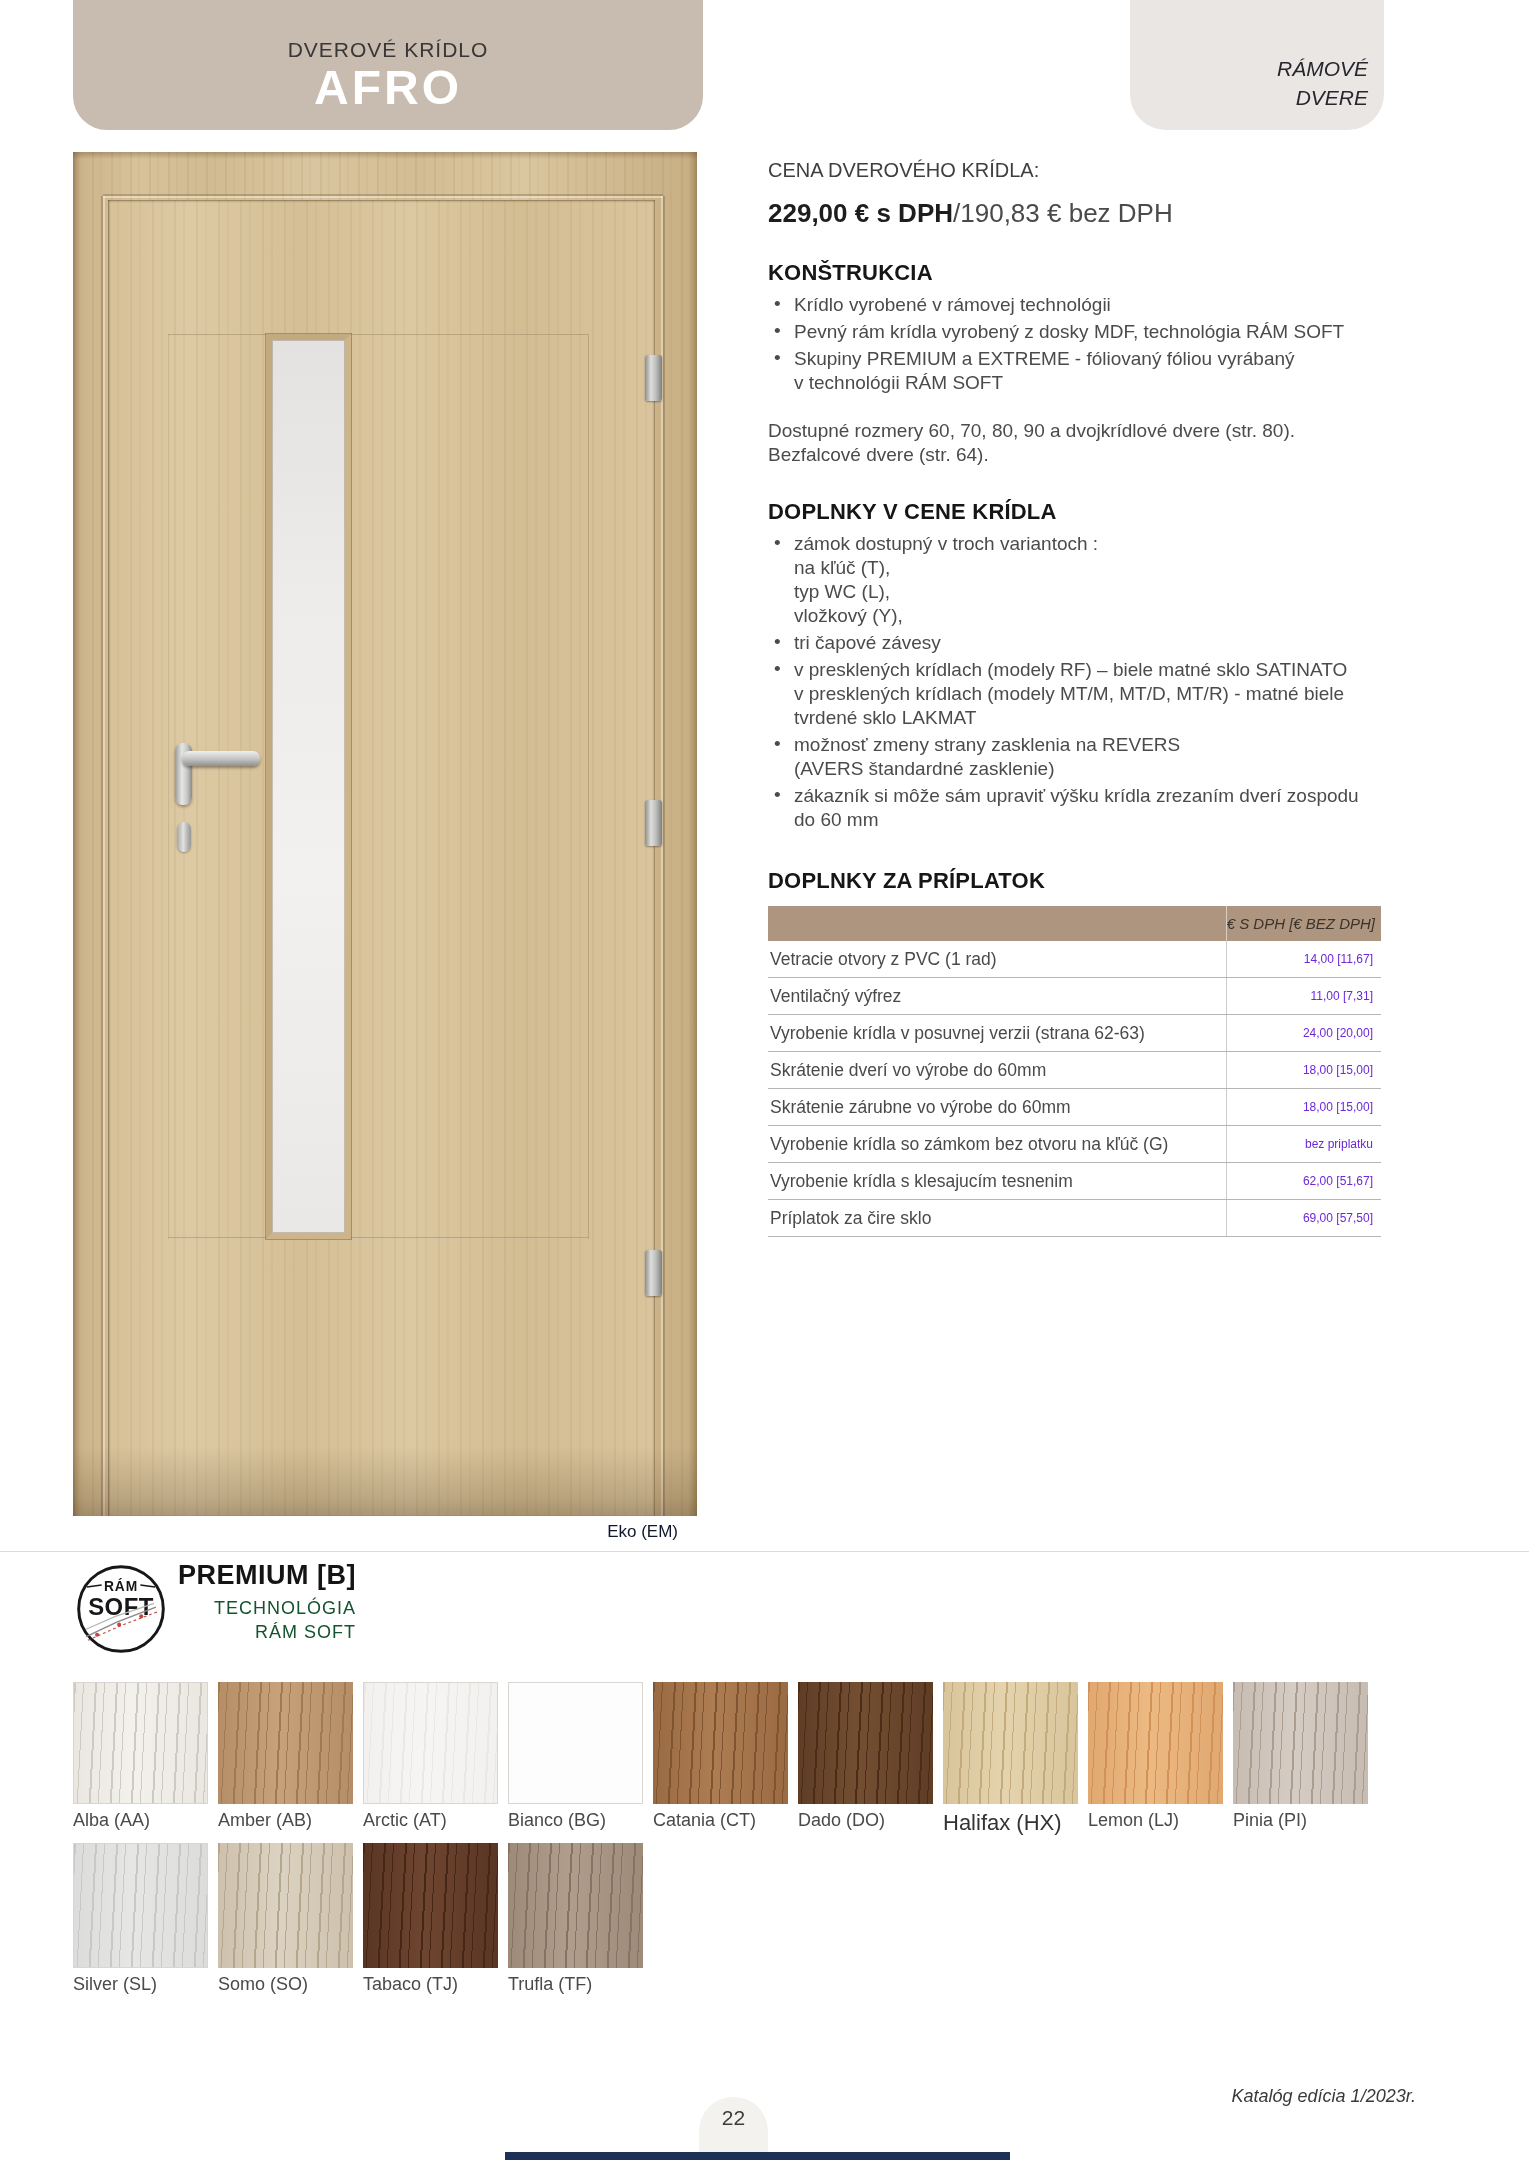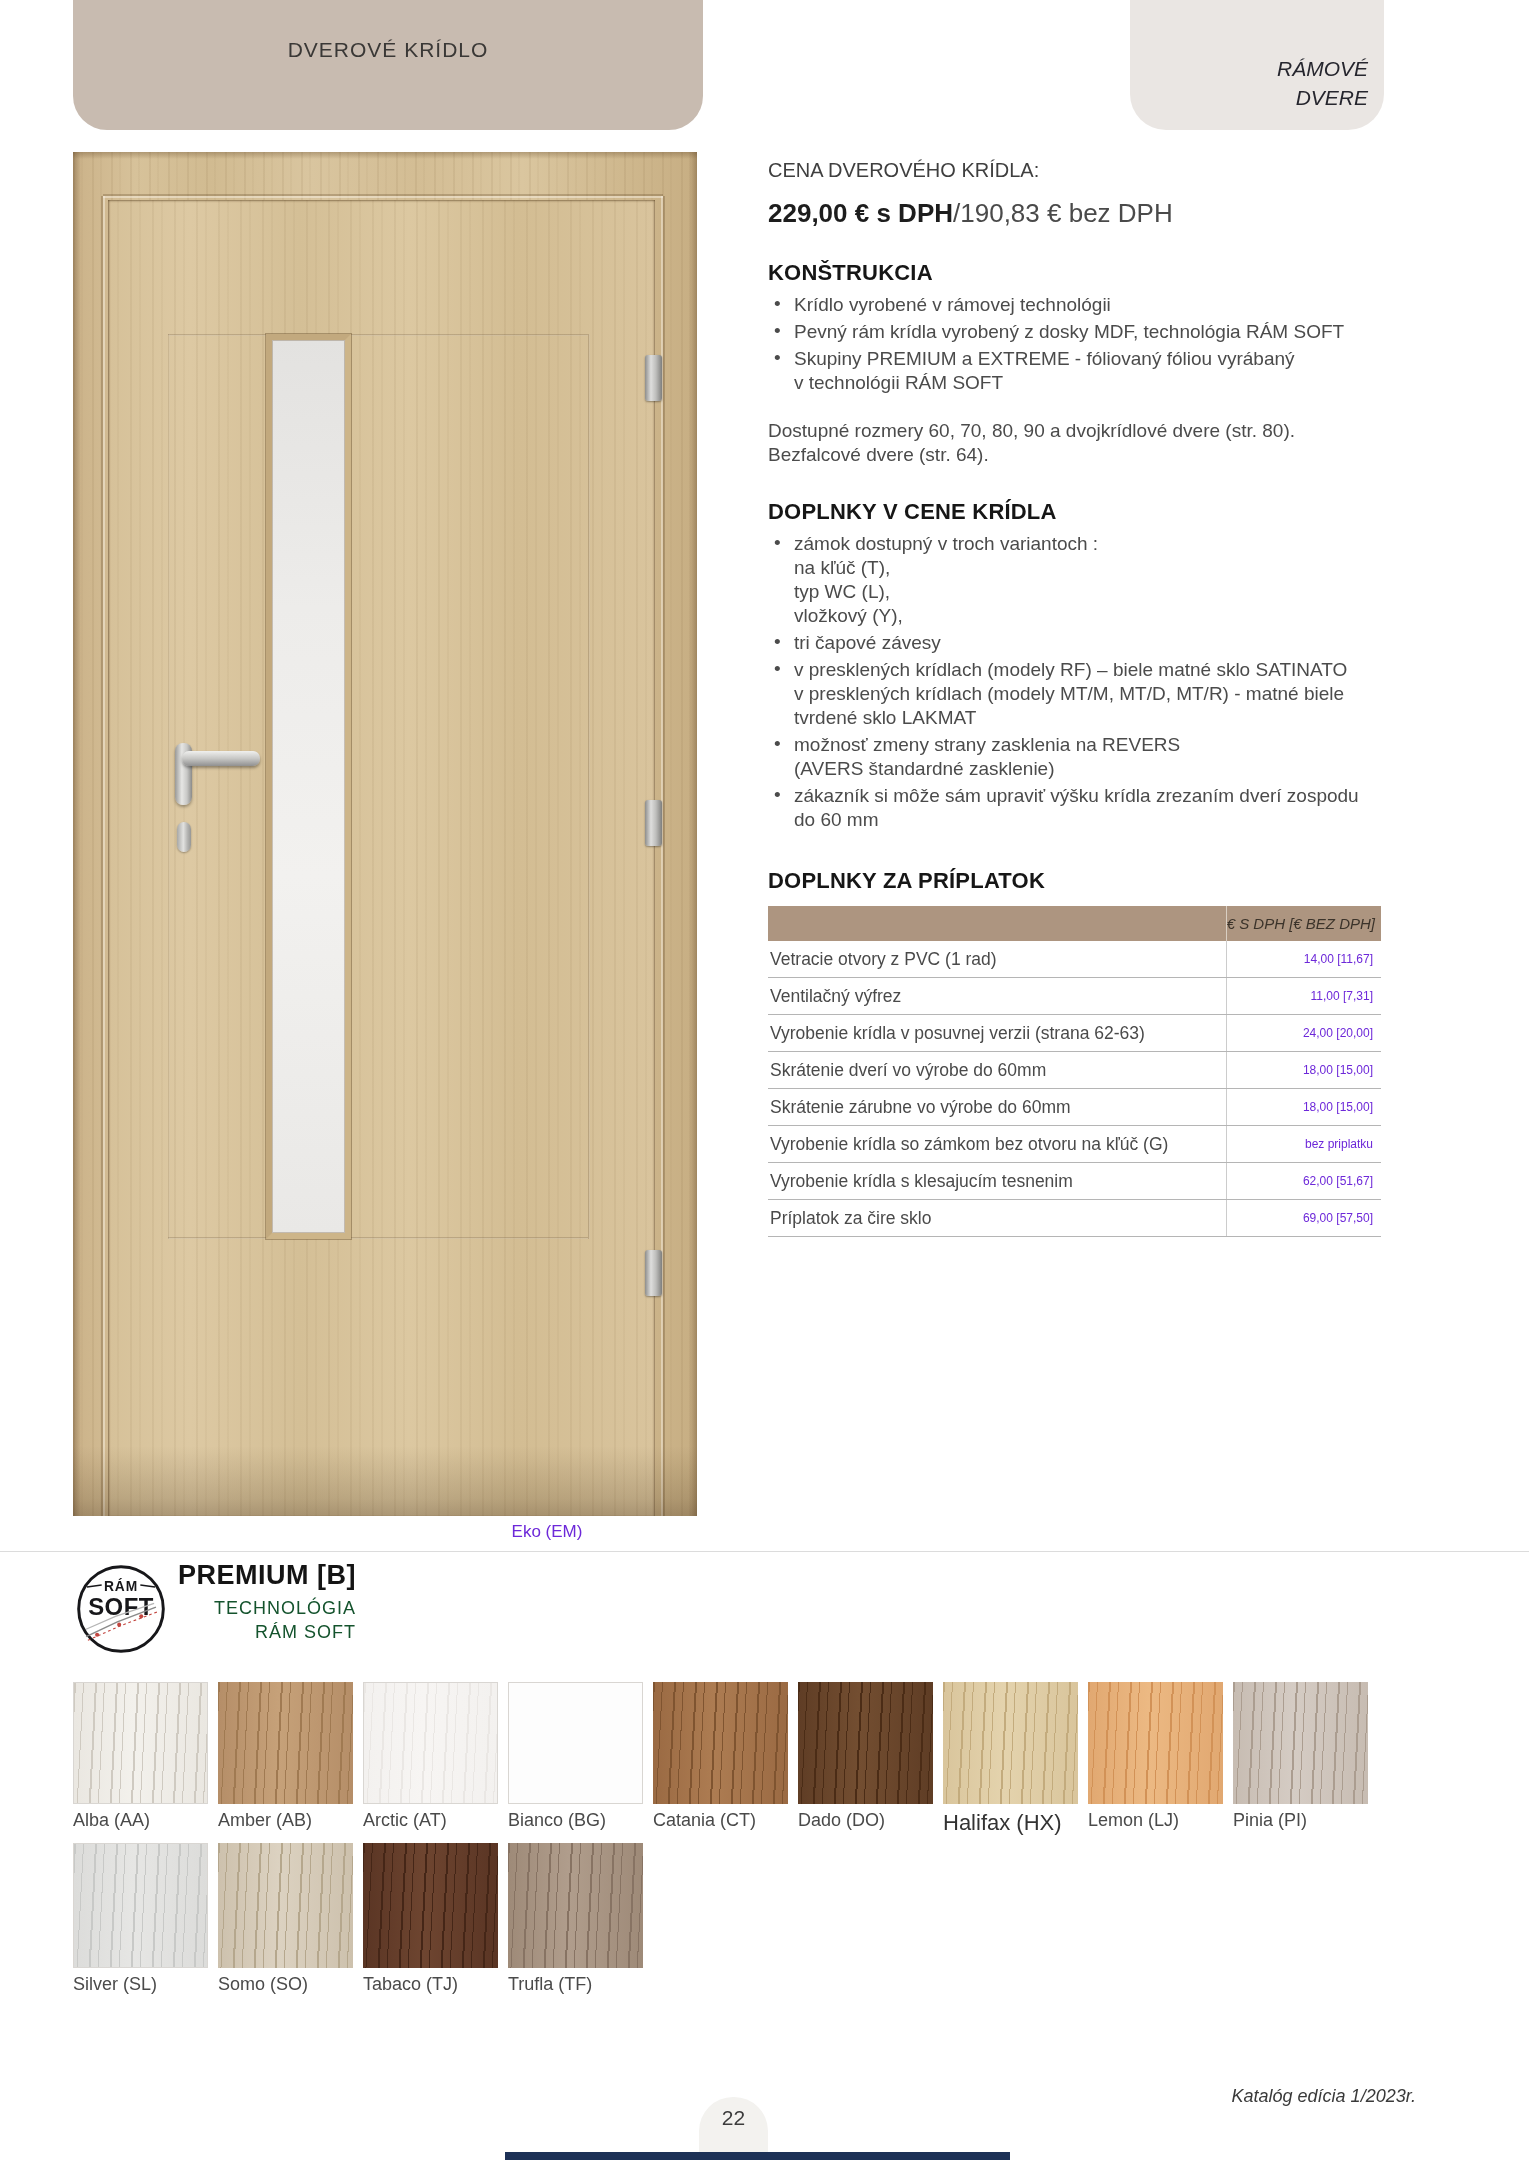--- a/index.html
+++ b/index.html
@@ -39,21 +39,21 @@
   .hinge{position:absolute;left:537px;width:17px;height:46px;border-radius:3px;
     background:linear-gradient(90deg,#8e8e8c,#dededd 35%,#bdbdbb 65%,#7f7f7d);box-shadow:0 1px 2px rgba(0,0,0,.35);}
   .handle-rosette{position:absolute;left:67px;top:543px;width:17px;height:62px;border-radius:8px;
     background:linear-gradient(90deg,#9a9a98,#e6e6e4 40%,#c9c9c7 70%,#8b8b89);box-shadow:0 2px 3px rgba(0,0,0,.3);}
   .handle-lever{position:absolute;left:74px;top:551px;width:78px;height:15px;border-radius:7px;
     background:linear-gradient(180deg,#f0f0ee,#c7c7c5 50%,#909090);box-shadow:0 2px 3px rgba(0,0,0,.35);}
   .keyhole{position:absolute;left:69px;top:622px;width:14px;height:30px;border-radius:7px;
     background:linear-gradient(90deg,#a8a8a6,#e2e2e0 45%,#b5b5b3 75%,#979795);box-shadow:0 1px 2px rgba(0,0,0,.3);}
   .photo-bottom-shadow{position:absolute;left:0;bottom:0;width:100%;height:70px;
     background:linear-gradient(180deg, rgba(70,50,25,0) 0, rgba(70,50,25,.2) 75%, rgba(60,40,20,.3));}
-  .door-caption{position:absolute;top:1522px;left:397px;width:300px;text-align:center;font-size:17px;color:#6d28d9;}
+  .door-caption{position:absolute;top:1522px;left:378px;width:300px;text-align:right;font-size:17px;color:#0f172a;}
 
   
   .content{position:absolute;left:768px;top:158px;width:640px;color:#4b4b4b;}
   .price-label{font-size:20px;line-height:24px;color:#3f3f3f;}
   .price-line{margin-top:16px;font-size:26px;line-height:30px;}
   .price-vat{font-weight:800;color:#1d1d1d;}
   .price-sep{color:#4a4a4a;}
   .price-novat{color:#4a4a4a;font-weight:400;}
   .sec-heading{margin-top:32px;font-size:22px;line-height:26px;font-weight:800;color:#161616;letter-spacing:.2px;}
   .sec-heading.mt-big{margin-top:36px;}
@@ -95,20 +95,21 @@
   .edition{position:absolute;top:2086px;left:1100px;width:316px;text-align:right;font-style:italic;font-size:18px;color:#3a3a3a;}
   .bottom-bar{position:absolute;left:505px;top:2152px;width:505px;height:8px;background:#1d3156;}
 </style>
 </head>
 <body>
 
 <div class="page">
 
   <div class="header-box">
     <div class="kicker">DVEROVÉ KRÍDLO</div>
+    <div class="product-title">AFRO</div>
   </div>
   <div class="badge">
     <div>RÁMOVÉ</div>
     <div>DVERE</div>
   </div>
 
   <div class="door-photo">
     <div class="frame-dark-l"></div>
     <div class="frame-dark-r"></div>
     <div class="frame-dark-t"></div>

